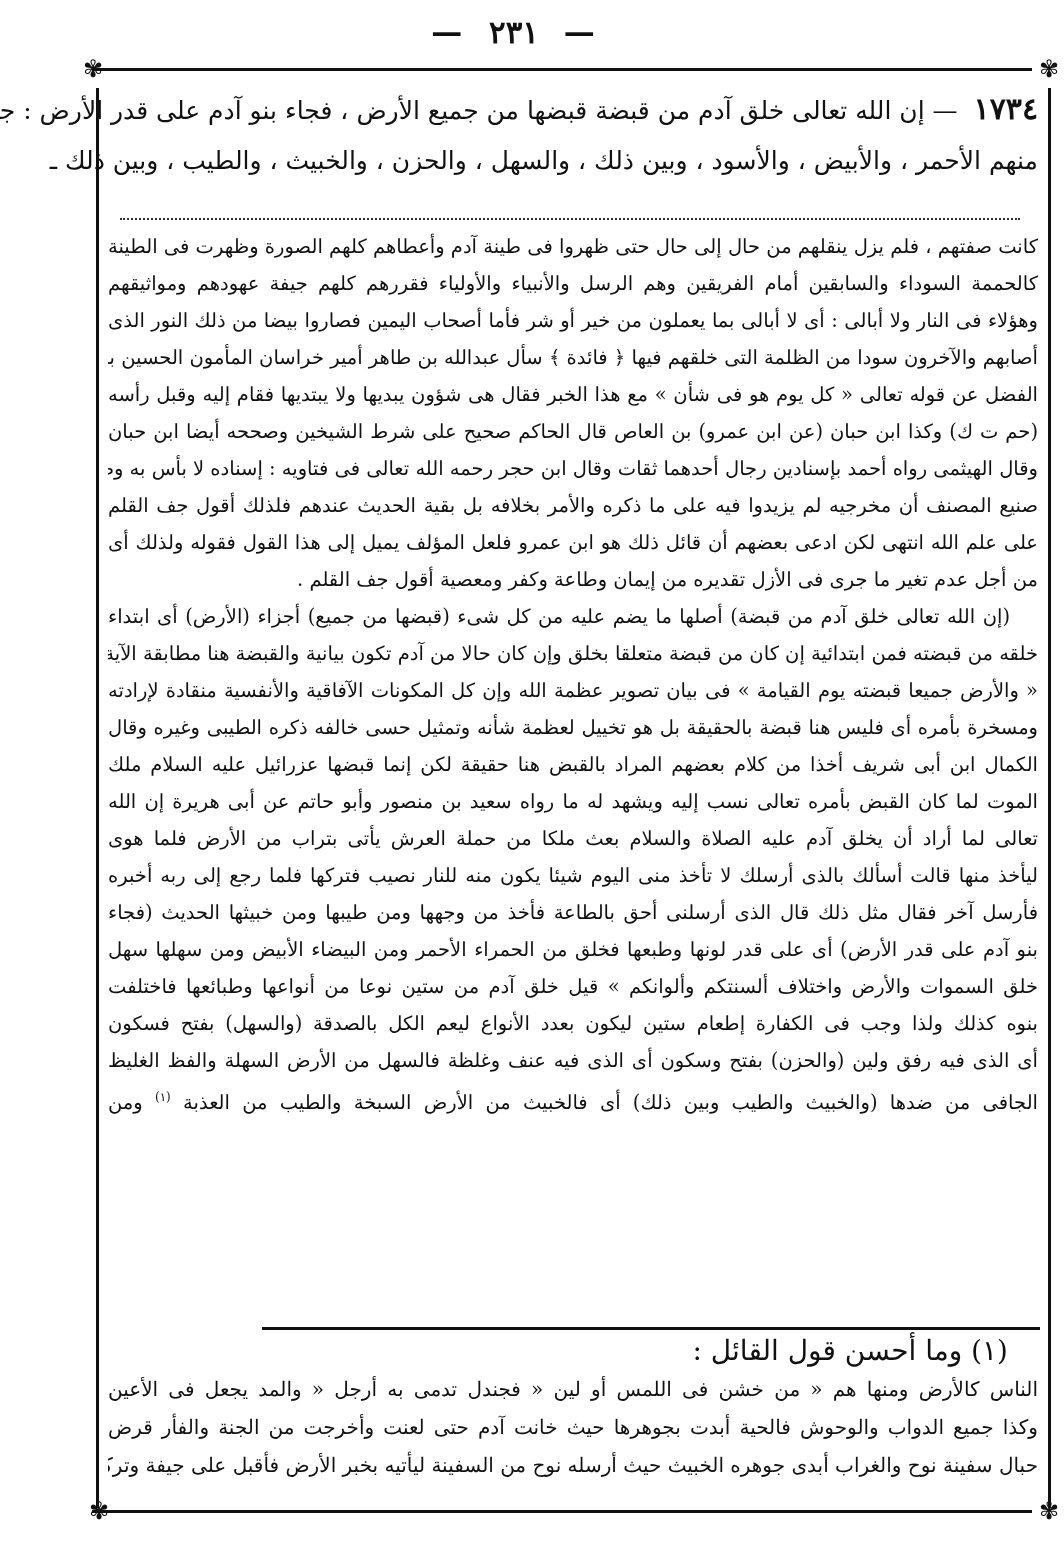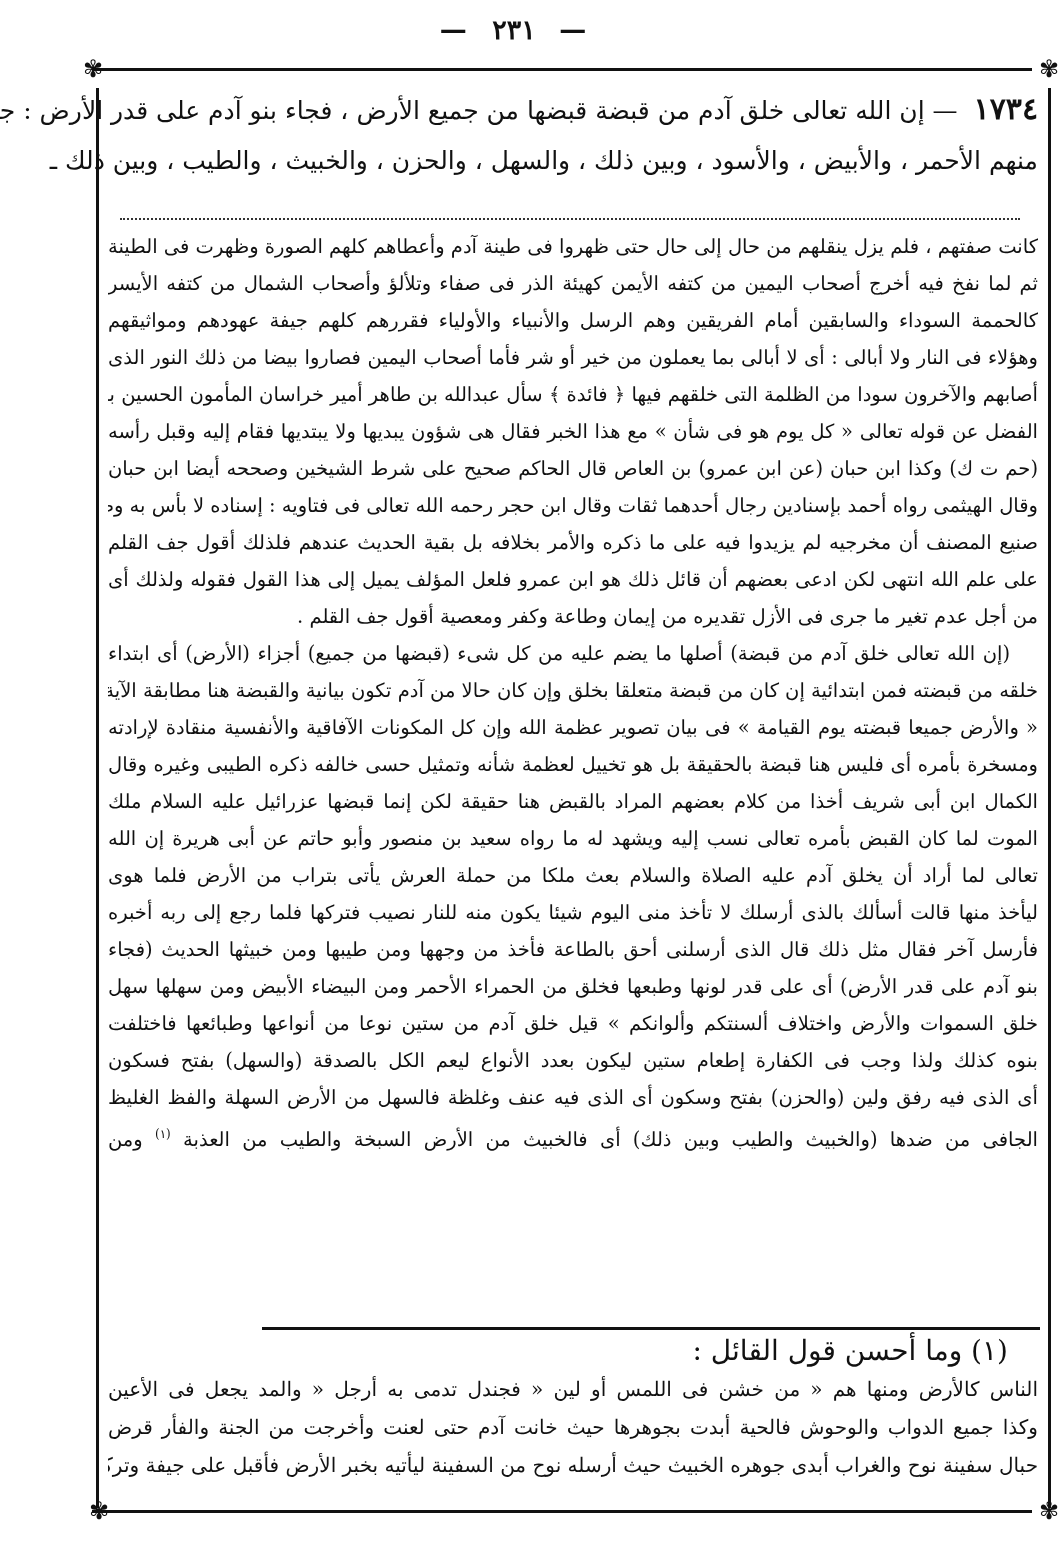--- a/index.html
+++ b/index.html
@@ -2,21 +2,21 @@
 <html><head>
 <meta charset="utf-8">
 <style>
   html, body { margin: 0; padding: 0; background: #ffffff; }
   body {
     width: 1064px; height: 1542px; position: relative; overflow: hidden;
     font-family: "DejaVu Serif", "Liberation Serif", serif; color: #111;
   }
   .page-number {
     position: absolute; top: 14px; left: 0; width: 1028px; text-align: center;
-    font-size: 27px; font-weight: bold; letter-spacing: 2px;
+    font-size: 31px; font-weight: bold; letter-spacing: 2px;
   }
   .page-number .dash { display: inline-block; margin: 0 14px; }
   .frame-top, .frame-bottom {
     position: absolute; left: 92px; width: 940px; height: 3px; background: #111;
   }
   .frame-top { top: 68px; }
   .frame-bottom { top: 1510px; }
   .frame-left, .frame-right {
     position: absolute; width: 3px; background: #111; top: 88px; height: 1420px;
   }
@@ -83,21 +83,20 @@
     <span>—</span>
     <span>إن الله تعالى خلق آدم من قبضة قبضها من جميع الأرض ، فجاء بنو آدم على قدر الأرض : جاء</span>
   </span>
   <span class="hadith-line">منهم الأحمر ، والأبيض ، والأسود ، وبين ذلك ، والسهل ، والحزن ، والخبيث ، والطيب ، وبين ذلك ـ</span>
 </div>
 
 <div class="dotted-sep"></div>
 
 <div class="content commentary">
   <span class="line">كانت صفتهم ، فلم يزل ينقلهم من حال إلى حال حتى ظهروا فى طينة آدم وأعطاهم كلهم الصورة وظهرت فى الطينة</span>
-  <span class="line">ثم لما نفخ فيه أخرج أصحاب اليمين من كتفه الأيمن كهيئة الذر فى صفاء وتلألؤ وأصحاب الشمال من كتفه الأيسر</span>
   <span class="line">كالحممة السوداء والسابقين أمام الفريقين وهم الرسل والأنبياء والأولياء فقررهم كلهم جيفة عهودهم ومواثيقهم</span>
   <span class="line">وهؤلاء فى النار ولا أبالى : أى لا أبالى بما يعملون من خير أو شر فأما أصحاب اليمين فصاروا بيضا من ذلك النور الذى</span>
   <span class="line">أصابهم والآخرون سودا من الظلمة التى خلقهم فيها ﴿ فائدة ﴾ سأل عبدالله بن طاهر أمير خراسان المأمون الحسين بن</span>
   <span class="line">الفضل عن قوله تعالى « كل يوم هو فى شأن » مع هذا الخبر فقال هى شؤون يبديها ولا يبتديها فقام إليه وقبل رأسه</span>
   <span class="line">(حم ت ك) وكذا ابن حبان (عن ابن عمرو) بن العاص قال الحاكم صحيح على شرط الشيخين وصححه أيضا ابن حبان</span>
   <span class="line">وقال الهيثمى رواه أحمد بإسنادين رجال أحدهما ثقات وقال ابن حجر رحمه الله تعالى فى فتاويه : إسناده لا بأس به وظاهر</span>
   <span class="line">صنيع المصنف أن مخرجيه لم يزيدوا فيه على ما ذكره والأمر بخلافه بل بقية الحديث عندهم فلذلك أقول جف القلم</span>
   <span class="line">على علم الله انتهى لكن ادعى بعضهم أن قائل ذلك هو ابن عمرو فلعل المؤلف يميل إلى هذا القول فقوله ولذلك أى</span>
   <span class="line last">من أجل عدم تغير ما جرى فى الأزل تقديره من إيمان وطاعة وكفر ومعصية أقول جف القلم .</span>
   <span class="line indent">(إن الله تعالى خلق آدم من قبضة) أصلها ما يضم عليه من كل شىء (قبضها من جميع) أجزاء (الأرض) أى ابتداء</span>

